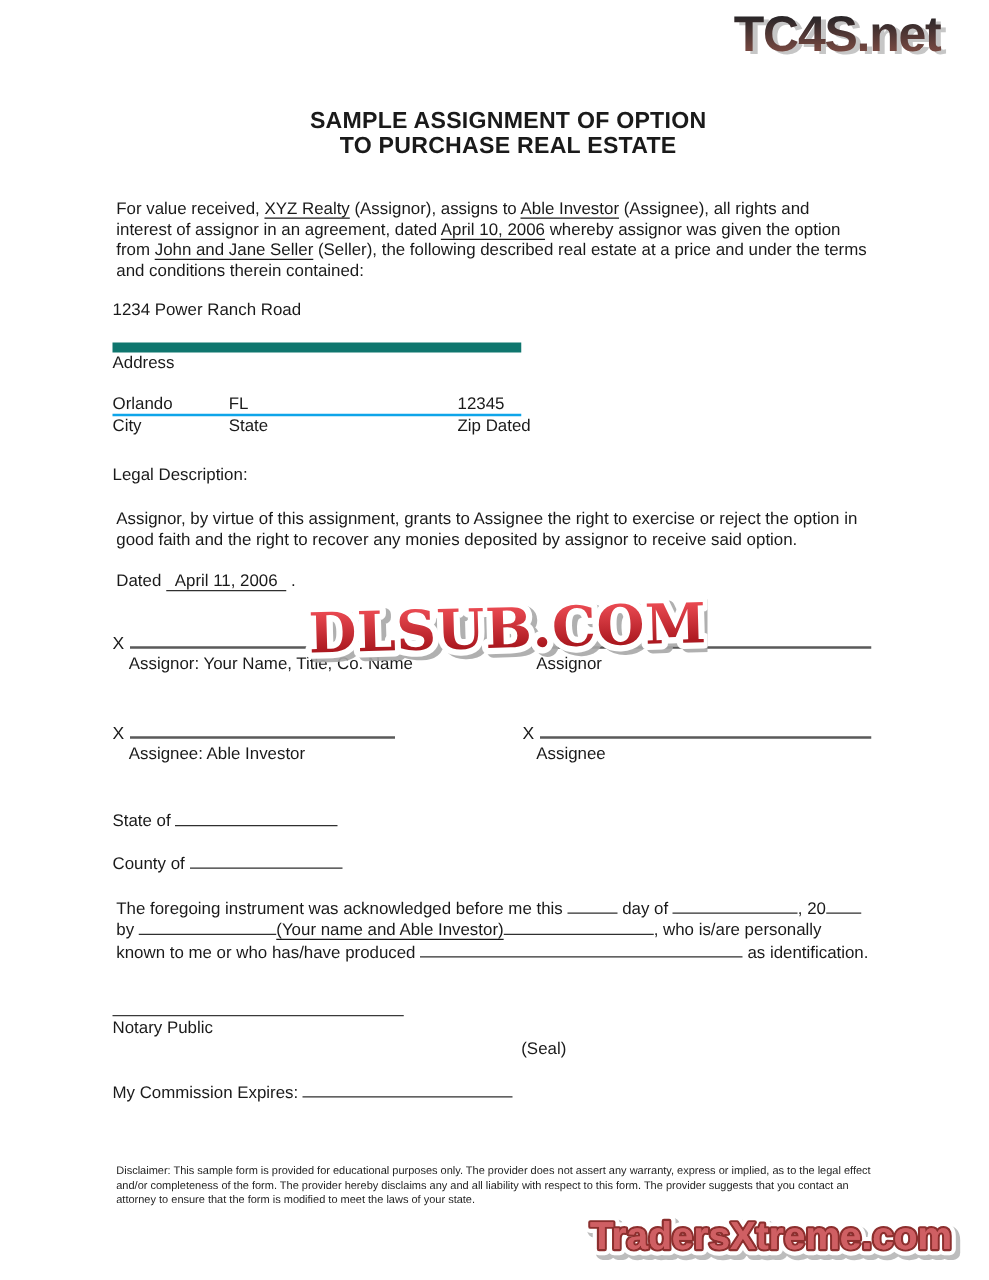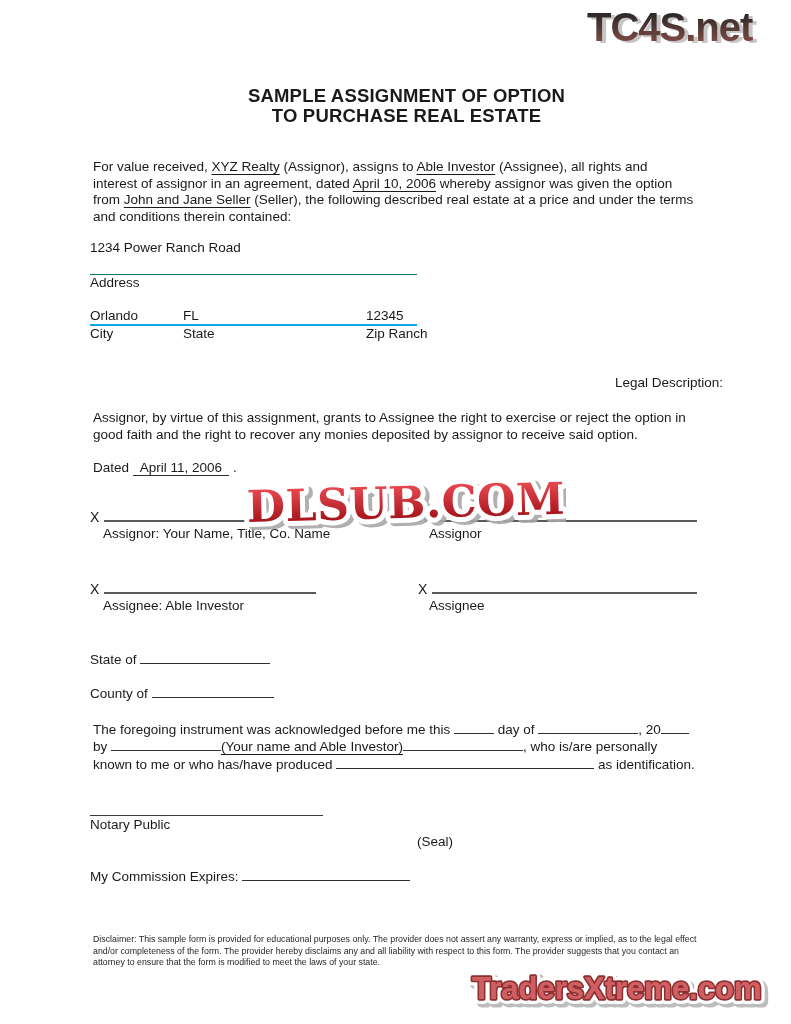--- a/index.html
+++ b/index.html
@@ -14,30 +14,30 @@
   p, .pblock { margin:3px; }
   .line { display:block; }
 
   .uv { text-decoration:underline; text-underline-offset:2.5px; text-decoration-thickness:1.2px; }
 
   .bl { display:inline-block; height:12px; border-bottom:1.5px solid #2f2f2f; }
 
   .intro { margin-top:33px; }
 
   .field { margin-top:15px; }
-  .field-box { width:327px; border-bottom:1px solid #0f766e; padding-bottom:17px; }
+  .field-box { width:327px; border-bottom:8px solid #0f766e; padding-bottom:17px; }
   .field-label { line-height:16px; }
 
   .cszrow { position:relative; width:327px; height:16px; border-bottom:2px solid #0ea5e9; margin-top:17px; }
   .cszlabels { position:relative; width:400px; height:17px; }
   .col0 { position:absolute; left:0; white-space:nowrap; }
   .col1 { position:absolute; left:93px; white-space:nowrap; }
   .col2 { position:absolute; left:232px; white-space:nowrap;margin-left:44px; }
 
-  .legal-heading { margin-top:32px;text-align:right; }
+  .legal-heading { margin-top:22px; }
   .legal-value { margin-top:17px; padding-left:45px; }
 
   .grant { margin-top:19px; }
   .dated { margin-top:17px; }
   .dated-line { border-bottom:1.5px solid #2f2f2f; padding:0 7px; }
 
   .sig-row { position:relative; height:19px; white-space:nowrap; }
   .sig-row.first { margin-top:30px; }
   .sig-row.second { margin-top:36px; }
   .sigx { font-size:14px; }
@@ -104,21 +104,21 @@
     </div>
 
     <div class="cszrow">
       <span class="col0">Orlando</span>
       <span class="col1">FL</span>
       <span class="col2">12345</span>
     </div>
     <div class="cszlabels">
       <span class="col0">City</span>
       <span class="col1">State</span>
-      <span class="col2">Zip Ranch</span>
+      <span class="col2">Zip Dated</span>
     </div>
 
     <div class="legal-heading">Legal Description:</div>
 
     <p class="grant">
       <span class="line">Assignor, by virtue of this assignment, grants to Assignee the right to exercise or reject the option in</span>
       <span class="line">good faith and the right to recover any monies deposited by assignor to receive said option.</span>
     </p>
 
     <p class="dated">

